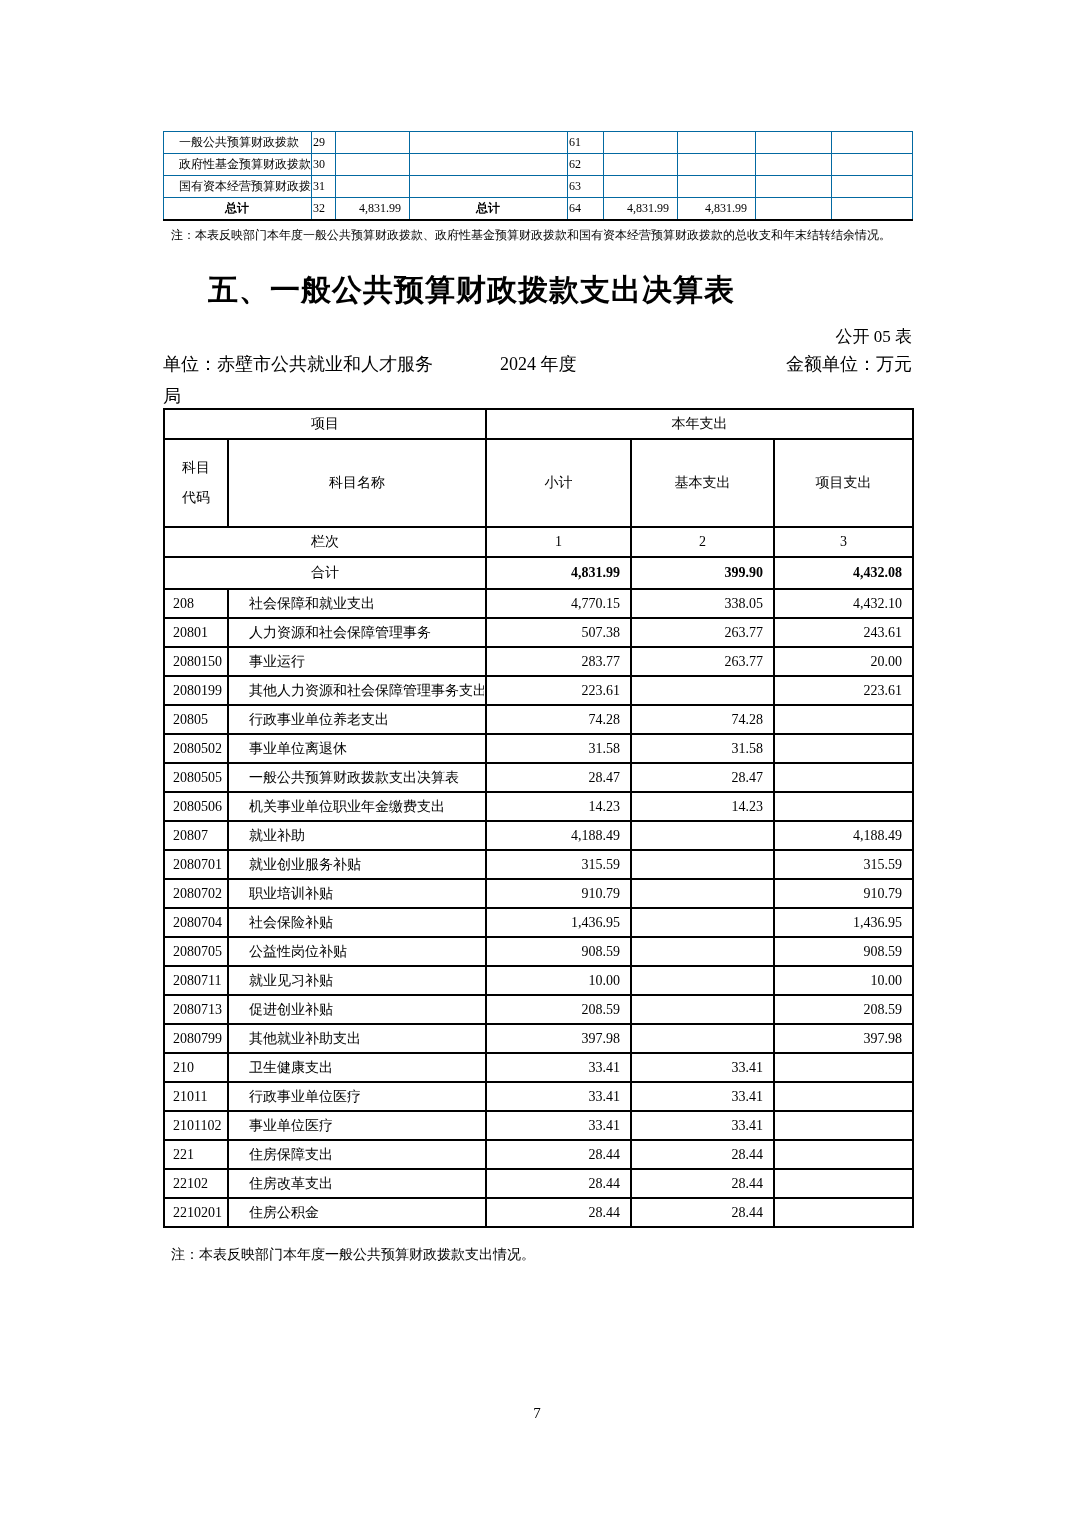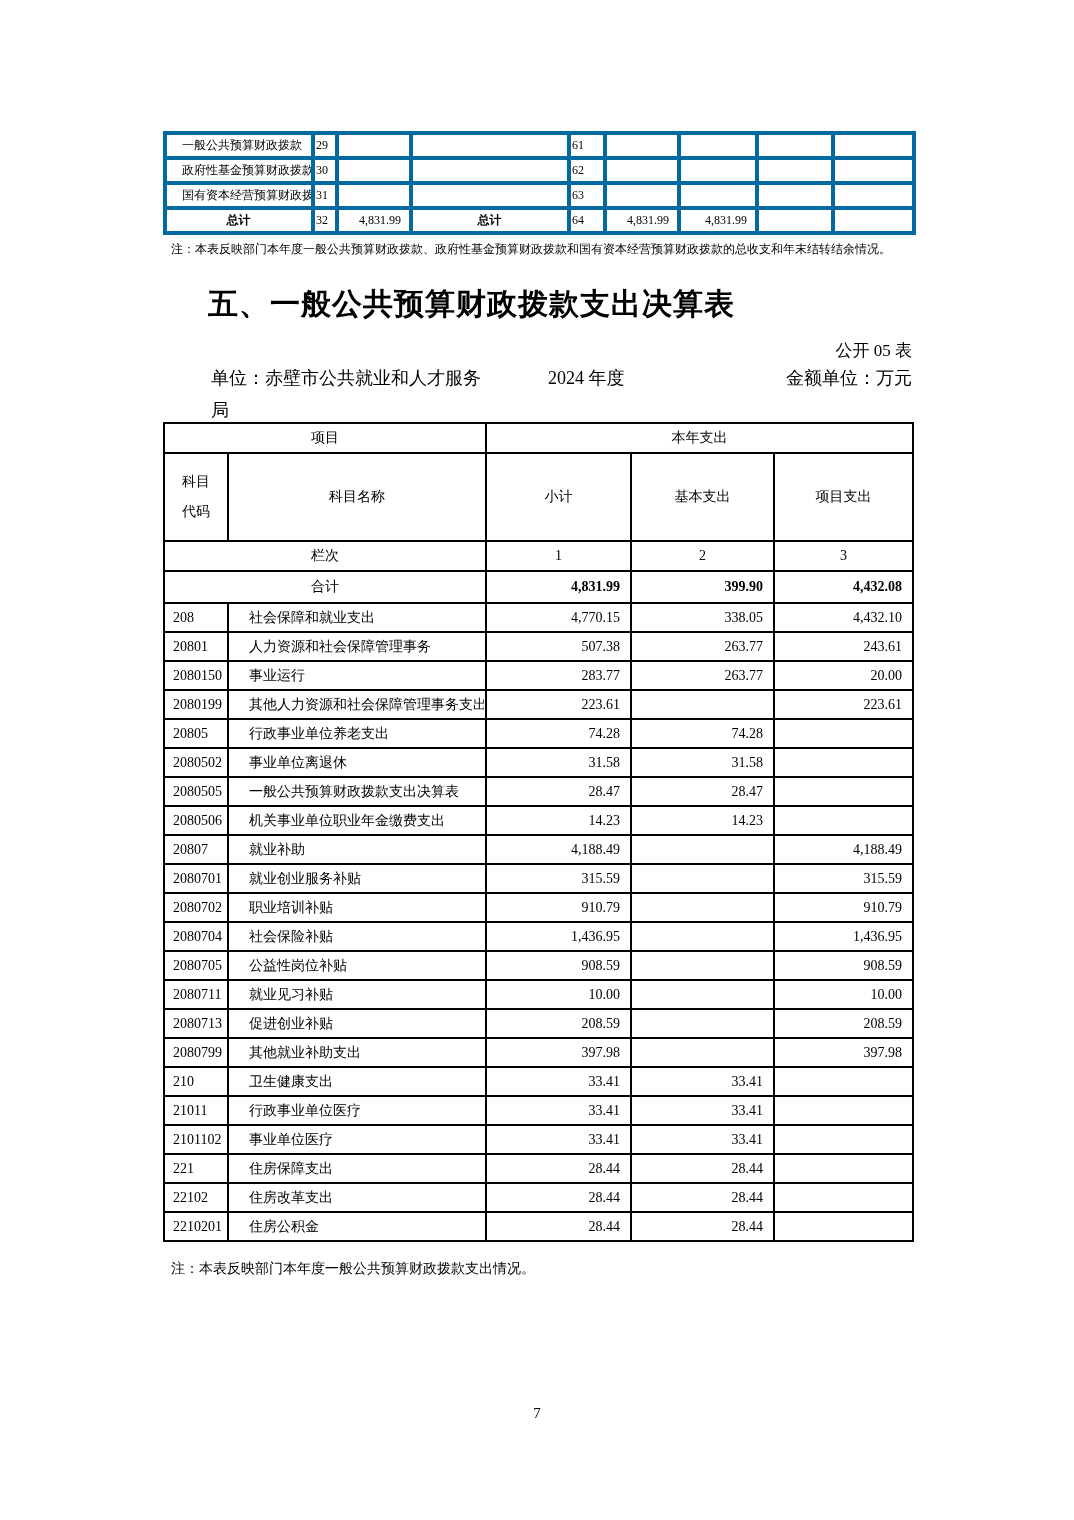--- a/index.html
+++ b/index.html
@@ -8,21 +8,21 @@
     width:1074px;height:1520px;
     background:#fff;color:#000;
     font-family:"Liberation Serif","DejaVu Serif",serif;
     overflow:hidden;
   }
   .content{position:absolute;left:163px;top:131px;width:749px;}
 
   
   table{border-collapse:collapse;table-layout:fixed;width:749px;}
   .top-table td{
-    border:4px solid #0369a1;
+    border:1px solid #0369a1;
     height:19px;
     font-size:12px;
     overflow:hidden;white-space:nowrap;
   }
   .top-table{border-bottom:2px solid #000;}
   .top-table .c-label{text-align:left;padding-left:15px;}
   .top-table .c-ln,.top-table .c-ln2{text-align:left;}
   .top-table .c-amt,.top-table .c-amt2,.top-table .c-amt3{text-align:right;padding-right:8px;}
   .top-table .c-label2{text-align:center;}
   .top-table .total-row .c-label,
@@ -30,21 +30,21 @@
 
   .top-note{font-size:12px;margin:6px 0 0 8px;}
 
   
   .section-title{
     margin:26px 0 0 45px;
     font-family:"DejaVu Sans","Liberation Sans",sans-serif;
     font-weight:bold;font-size:30px;letter-spacing:1px;
   }
   .table-code{margin-top:14px;text-align:right;font-size:17px;}
-  .meta-row{position:relative;margin-top:4px;height:56px;font-size:18px;margin-left:48px;}
+  .meta-row{position:relative;margin-top:4px;height:56px;font-size:18px;}
   .meta-row .unit-line2{margin-top:8px;}
   .meta-row .year{position:absolute;left:337px;top:0;}
   .meta-row .money-unit{position:absolute;right:0;top:0;}
 
   
   .main-table td{
     border:2px solid #000;
     font-size:14px;
     overflow:hidden;white-space:nowrap;
   }

